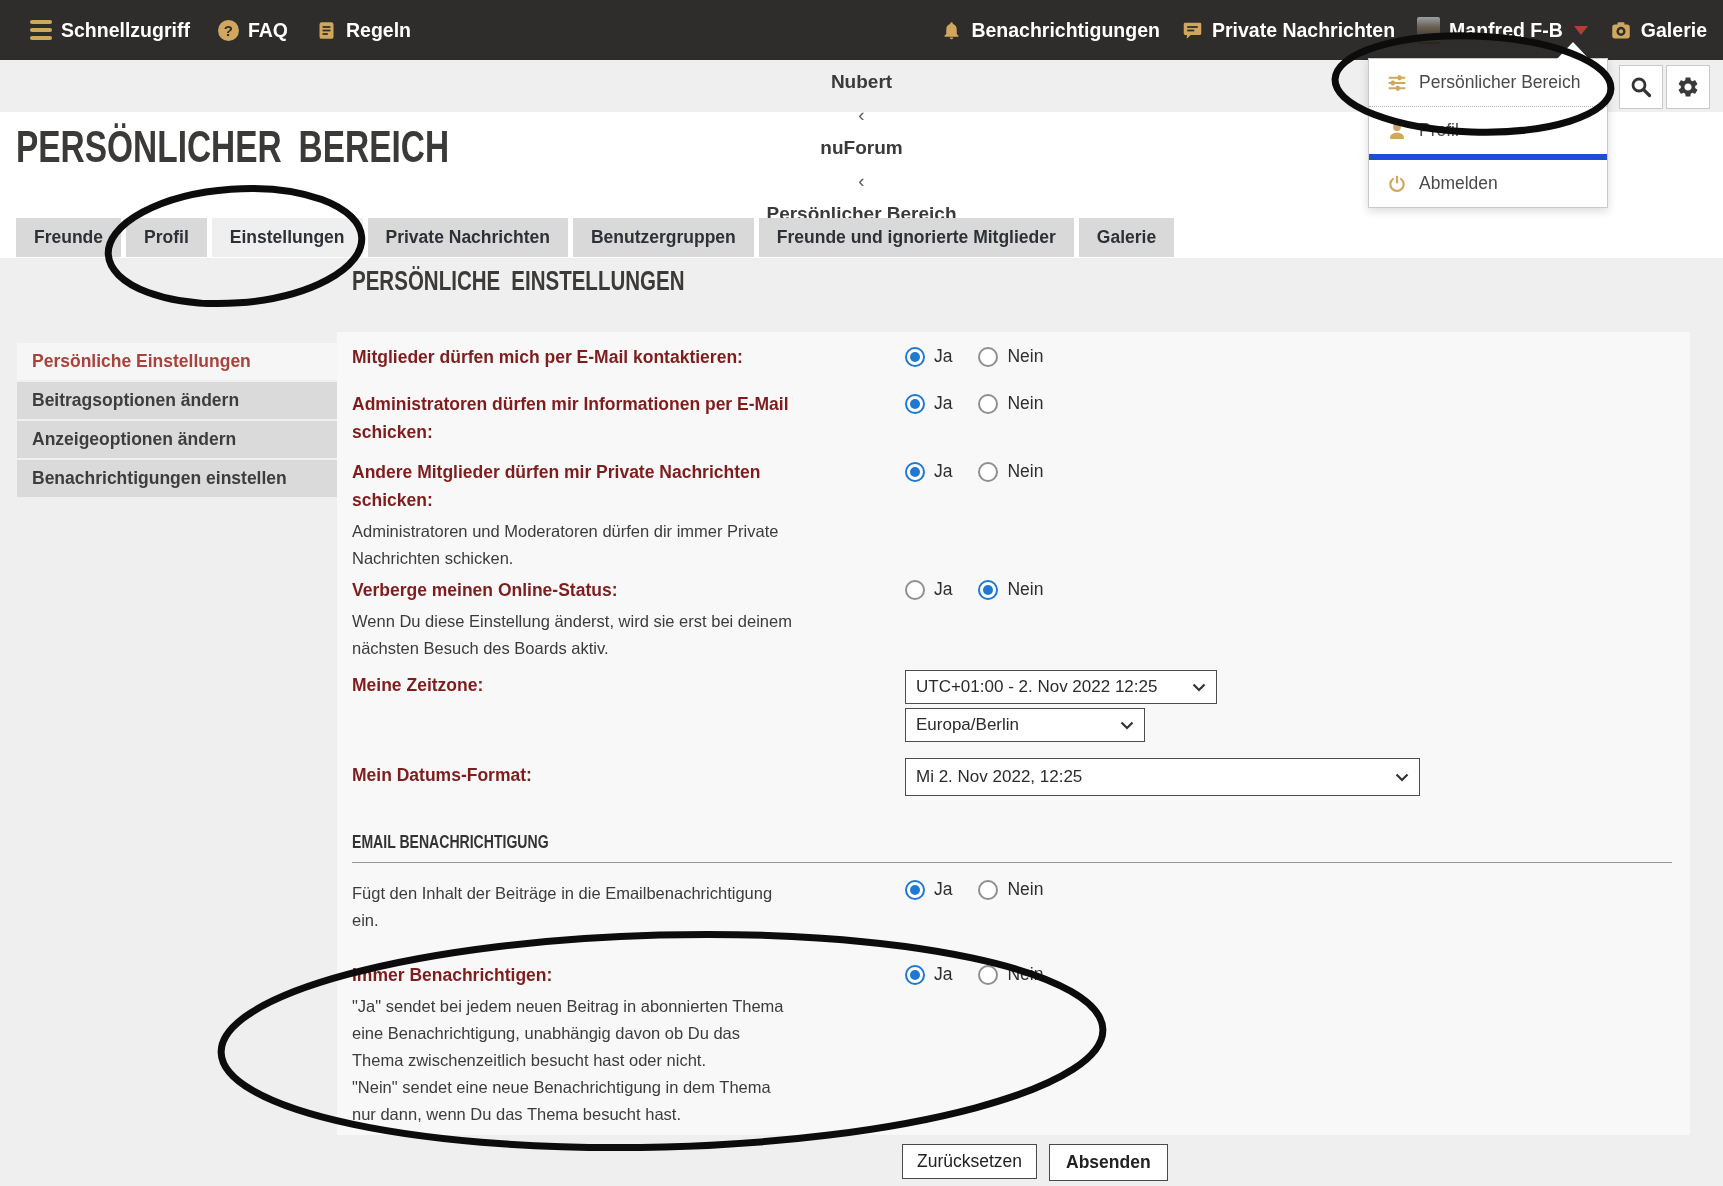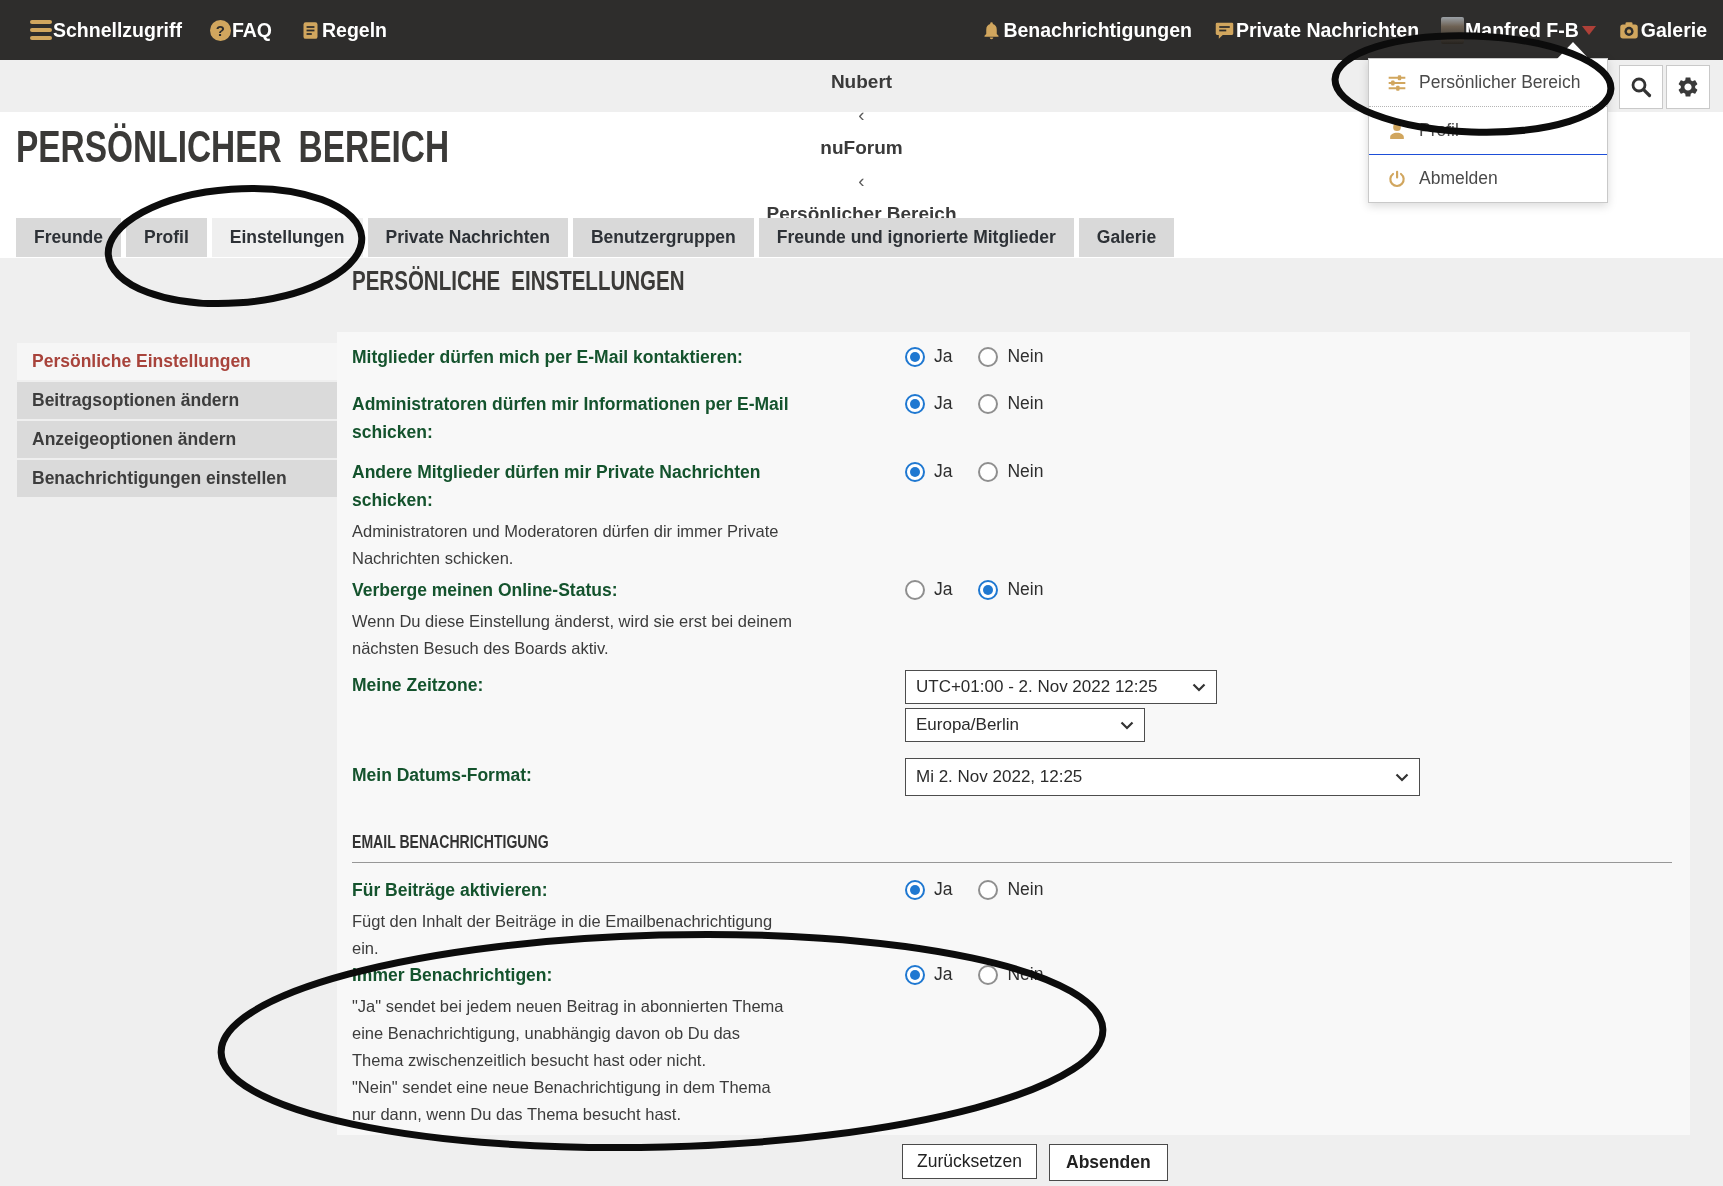--- a/index.html
+++ b/index.html
@@ -3,21 +3,21 @@
 <meta charset="utf-8">
 <style>
   html,body{margin:0;padding:0;background:#fff;}
   #screen{position:relative;width:1723px;height:1186px;background:#fff;overflow:hidden;
           font-family:"Liberation Sans",sans-serif;color:#333;}
 
   
   .topbar{position:absolute;top:0;left:0;width:100%;height:60px;background:#2e2d2c;
           display:flex;align-items:center;box-sizing:border-box;padding:0 16px 0 30px;}
   .topbar .group{display:flex;align-items:center;gap:28px;}
-  .topbar .item{display:flex;align-items:center;gap:1px;color:#fff;font-weight:700;font-size:19.5px;cursor:pointer;}
+  .topbar .item{display:flex;align-items:center;gap:9px;color:#fff;font-weight:700;font-size:19.5px;cursor:pointer;}
   .topbar .right{margin-left:auto;gap:22px;display:flex;align-items:center;}
   .hamburger{display:inline-flex;flex-direction:column;gap:4px;}
   .hamburger b{width:22px;height:4px;border-radius:2px;background:#d1a65e;}
   .qmark{width:21px;height:21px;border-radius:50%;background:#d1a65e;color:#2e2d2c;font-weight:700;
          font-size:15px;display:inline-flex;align-items:center;justify-content:center;}
   .avatar{width:23px;height:27px;background:linear-gradient(180deg,#9aa0a6 0%,#6e6254 35%,#45403a 70%,#26221d 100%);
           border-radius:2px;}
   .caret-red{width:0;height:0;border-left:7px solid transparent;border-right:7px solid transparent;
              border-top:9px solid #ae4038;margin-left:2px;}
 
@@ -31,21 +31,21 @@
   .toolbtn{width:42px;height:42px;background:#fff;border:1px solid #c9c9c9;display:flex;
            align-items:center;justify-content:center;cursor:pointer;}
 
   
   .menu-caret{position:absolute;left:1556px;top:42px;width:0;height:0;z-index:31;
               border-left:17px solid transparent;border-right:17px solid transparent;border-bottom:18px solid #fff;}
   .dropdown{position:absolute;left:1368px;top:58px;width:240px;background:#fff;border:1px solid #c9c9c9;
             box-shadow:0 3px 9px rgba(0,0,0,.15);z-index:30;box-sizing:border-box;}
   .dropdown .dd-item{display:flex;align-items:center;gap:12px;height:47px;padding:0 18px;
                      color:#4a4a4a;font-size:17.5px;cursor:pointer;}
-  .dropdown .dd-item + .dd-item{border-top:1px solid #1d4ed8;}
+  .dropdown .dd-item + .dd-item{border-top:6px solid #1d4ed8;}
   .dropdown .dd-item:nth-child(2){border-top:1px dotted #b5b5b5;}
 
   
   .condensed{display:inline-block;transform:scaleX(0.76);transform-origin:left center;}
   h1.page-title{position:absolute;left:16px;top:122px;margin:0;font-size:44px;color:#3b3a38;
                 font-weight:700;letter-spacing:0;word-spacing:10px;white-space:nowrap;}
   .tabs{position:absolute;left:16px;top:218px;display:flex;gap:5px;}
   .tab{background:#d9d9d9;color:#2d3136;font-weight:700;font-size:17.5px;
        padding:9px 18px;white-space:nowrap;cursor:pointer;}
   .tab.active{background:#efefef;}
@@ -54,21 +54,21 @@
   .content{position:absolute;top:258px;left:0;right:0;bottom:0;background:#efefef;}
   .sidebar{position:absolute;left:17px;top:85px;width:320px;display:flex;flex-direction:column;gap:2px;}
   .side-item{background:#dadada;color:#3d3d3d;font-weight:700;font-size:17.5px;
              padding:8px 15px;cursor:pointer;}
   .side-item.active{background:#f6f6f6;color:#a8433b;}
   h2.panel-title{position:absolute;left:352px;top:8px;margin:0;font-size:27px;color:#3b3a38;
                  font-weight:700;word-spacing:7px;white-space:nowrap;}
   .panel{position:absolute;left:337px;top:74px;width:1353px;height:803px;background:#f8f8f8;}
 
   .row{position:absolute;left:15px;width:533px;}
-  .row-label{font-weight:700;font-size:17.5px;color:#14532d;line-height:28px;white-space:pre-line;}
+  .row-label{font-weight:700;font-size:17.5px;color:#7f1d1d;line-height:28px;white-space:pre-line;}
   .note{font-size:16.5px;color:#3c3c3c;line-height:27px;white-space:pre-line;margin-top:4px;}
   .ctrl{position:absolute;left:568px;}
   .radio-group{display:flex;align-items:center;}
   .radio{width:20px;height:20px;border:2px solid #8f8f8f;border-radius:50%;background:#fff;
          box-sizing:border-box;display:inline-flex;align-items:center;justify-content:center;cursor:pointer;}
   .radio.checked{border-color:#1f78d1;}
   .radio.checked::after{content:"";width:10px;height:10px;border-radius:50%;background:#1f78d1;}
   .radio-label{font-size:17.5px;color:#2e2e2e;margin:0 26px 0 9px;cursor:pointer;}
   .radio-label.last{margin-right:16px;}
   .select{background:#fff;border:1px solid #4d4d4d;height:34px;display:flex;align-items:center;
@@ -305,21 +305,20 @@
           <polyline points="1.5,1.5 7,7 12.5,1.5" fill="none" stroke="#333" stroke-width="2.2"></polyline>
         </svg>
       </div>
 
       <div class="section-header">
         <span class="condensed">EMAIL BENACHRICHTIGUNG</span>
       </div>
       <div class="section-rule"></div>
 
       <div class="row" style="top:544px">
-        <div class="row-label">Für Beiträge aktivieren:</div>
         <div class="note">Fügt den Inhalt der Beiträge in die Emailbenachrichtigung
 ein.</div>
       </div>
       <div class="ctrl radio-group" style="top:547px">
         <span class="radio checked"></span>
         <span class="radio-label">Ja</span>
         <span class="radio"></span>
         <span class="radio-label last">Nein</span>
       </div>
 

